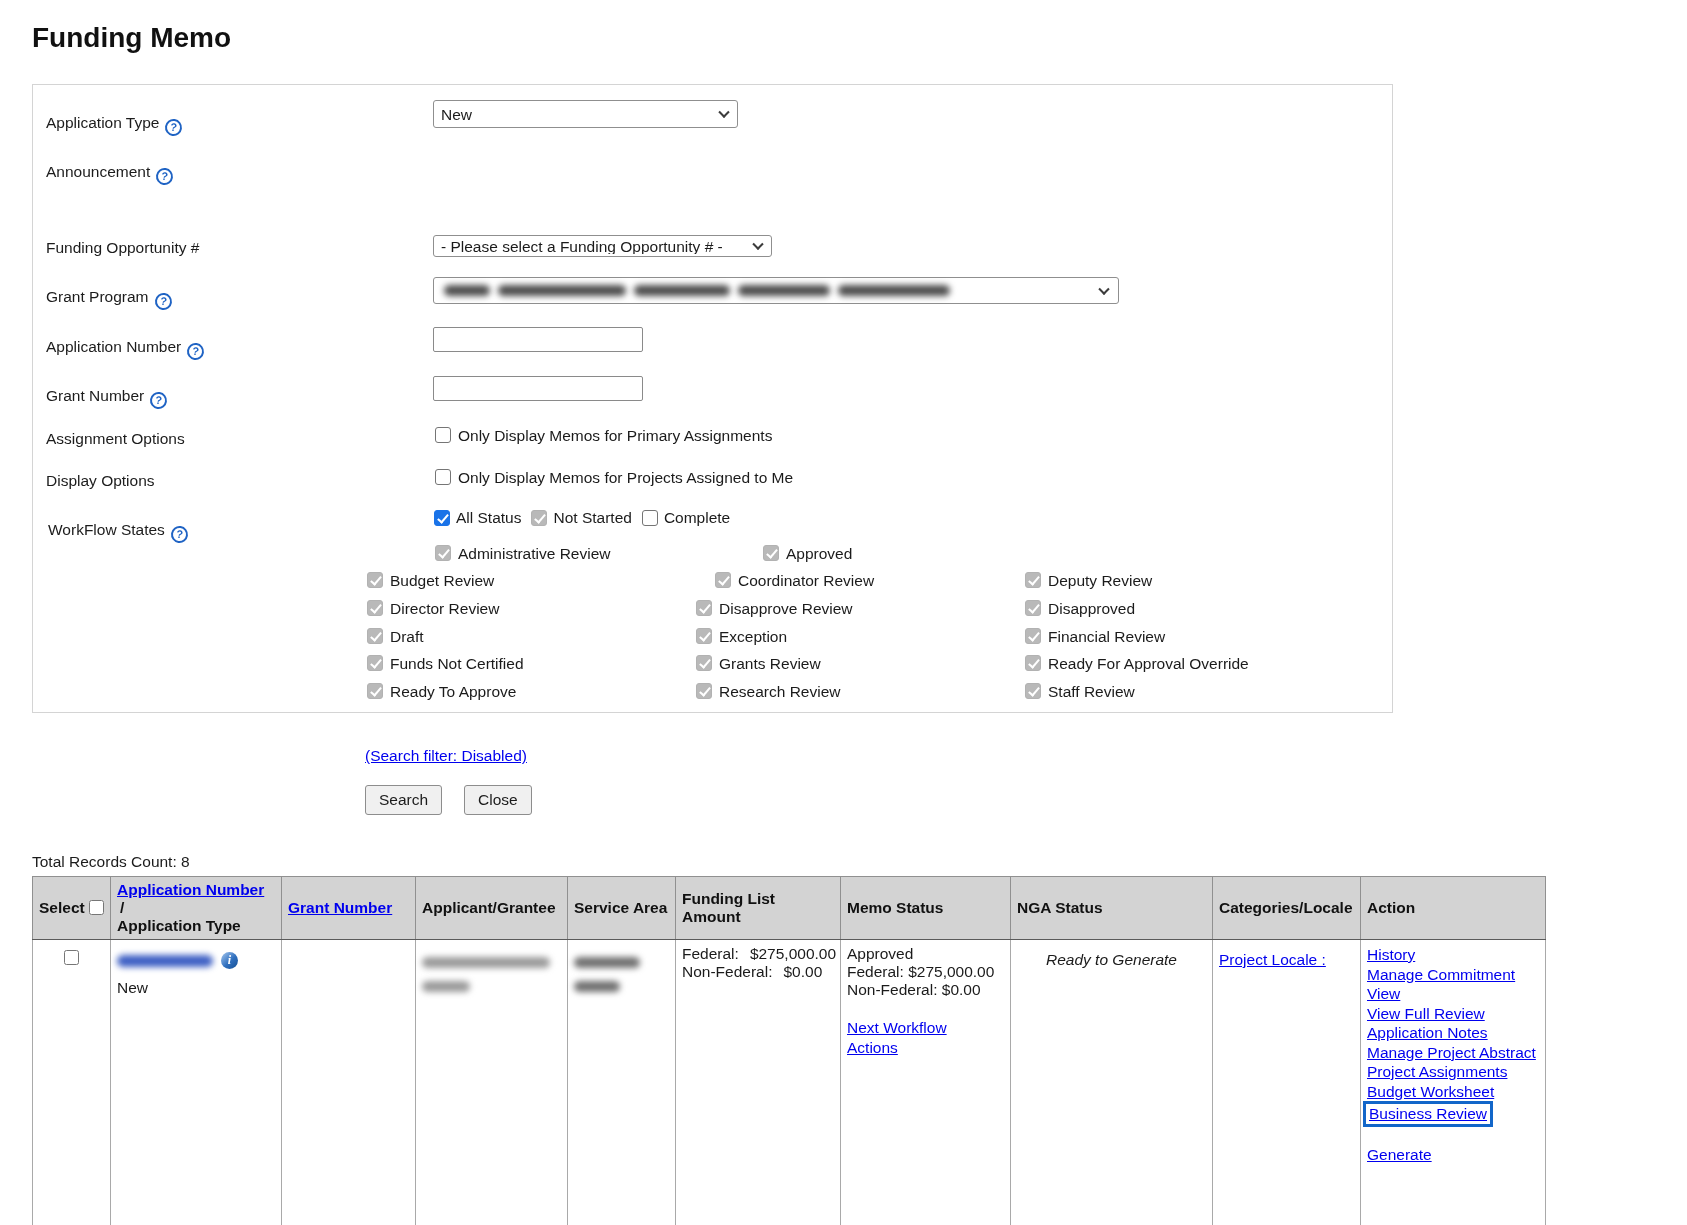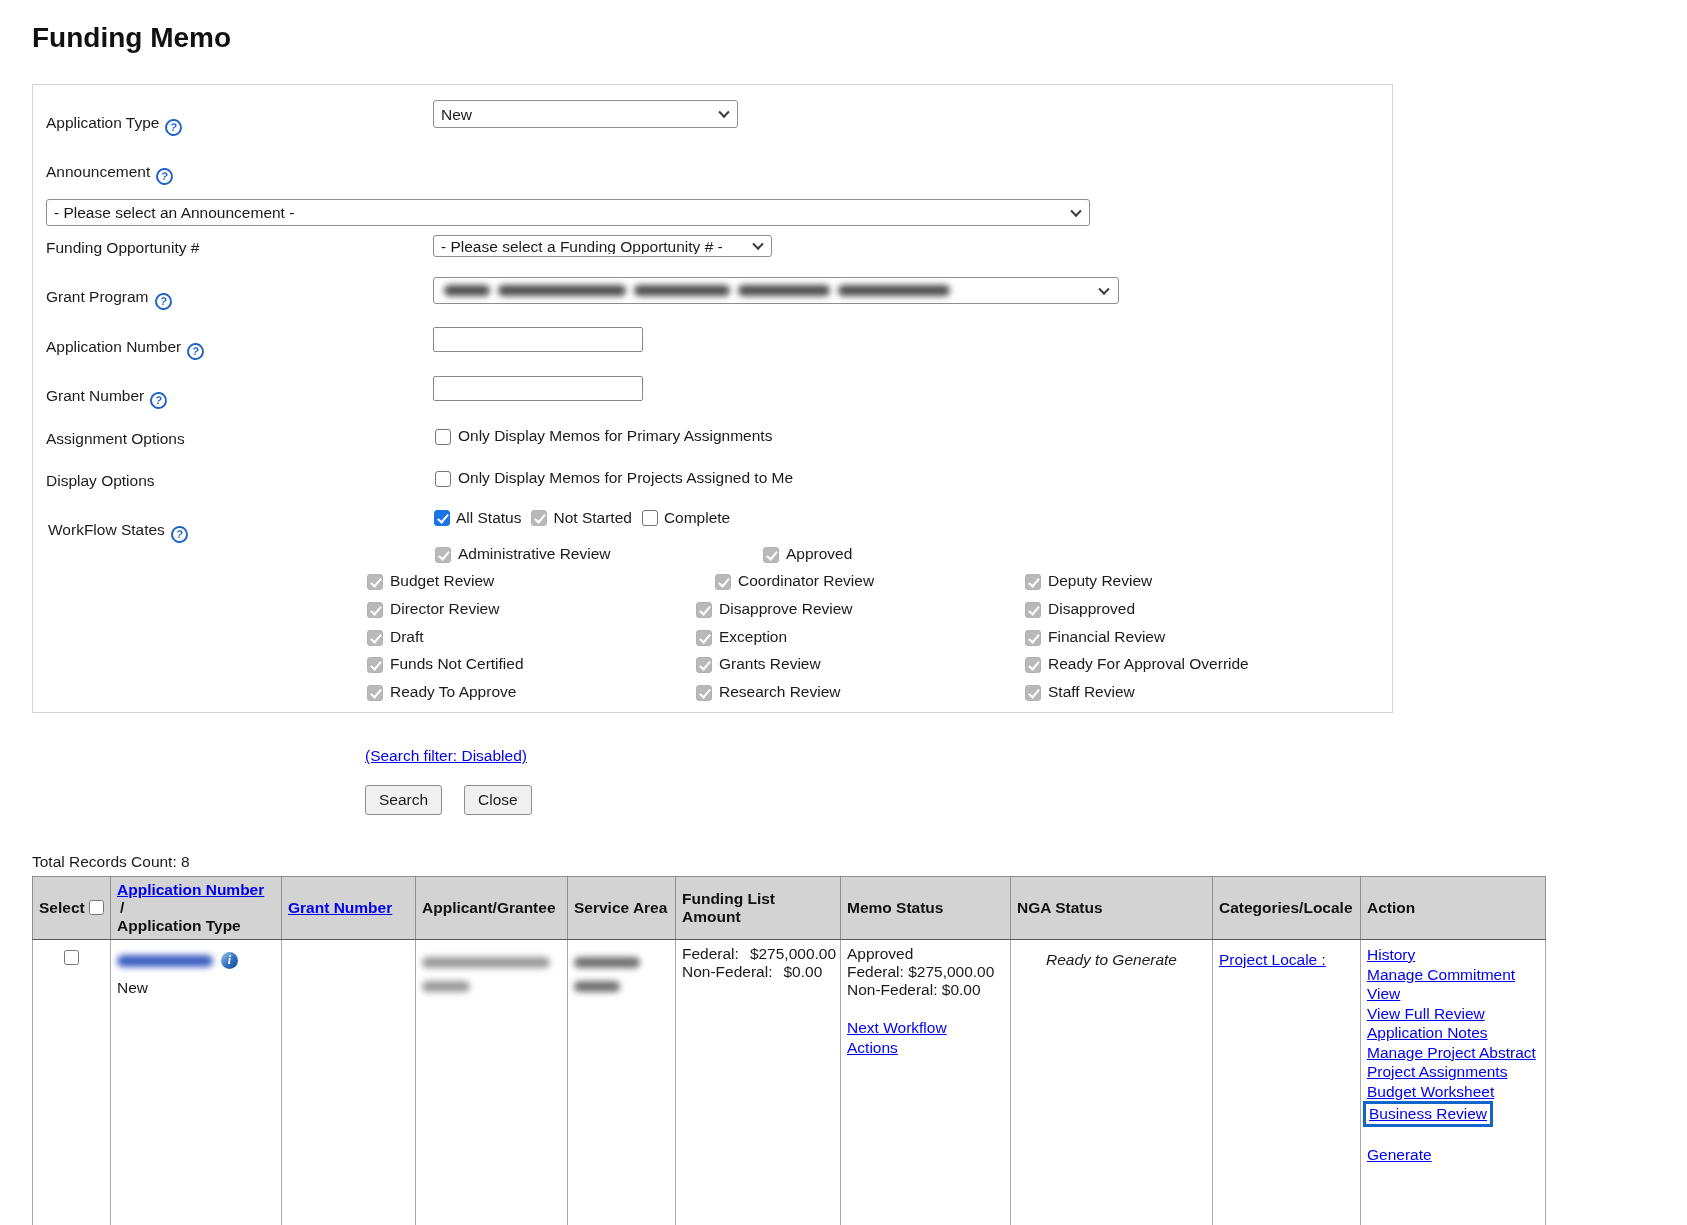--- a/index.html
+++ b/index.html
@@ -42,21 +42,21 @@
   .fakeselect {
     position: absolute; border: 1px solid #8f8f8f; border-radius: 3px; background: #fff;
     display: flex; align-items: center; padding: 0 26px 0 10px;
   }
   .txtin {
     position: absolute; border: 1px solid #8a8a8a; border-radius: 2px; background: #fff;
     font-family: "Liberation Sans", sans-serif; font-size: 15.5px; padding: 0 6px;
   }
 
   
-  .cbitem { position: absolute; display: flex; align-items: flex-end; gap: 7px; white-space: nowrap; }
+  .cbitem { position: absolute; display: flex; align-items: flex-start; gap: 7px; white-space: nowrap; }
   .cbrow  { position: absolute; display: flex; align-items: center; }
   .cbrow .pair { display: flex; align-items: center; gap: 6px; margin-right: 10px; white-space: nowrap; }
   .cb { width: 16px; height: 16px; border-radius: 3px; position: relative; display: inline-block; flex: 0 0 auto; }
   .cb.off { background: #fff; border: 1px solid #757575; }
   .cb.on  { background: #1a73e8; border: 1px solid #1a73e8; }
   .cb.dis { background: #b9b9b9; border: 1px solid #b2b2b2; }
   .cb.on::after, .cb.dis::after {
     content: ""; position: absolute; left: 5px; top: 1px; width: 4px; height: 9px;
     border-right: 2px solid #fff; border-bottom: 2px solid #fff; transform: rotate(40deg);
   }
@@ -118,24 +118,20 @@
 
   <div id="form-panel" class="abs">
 
     <div class="flabel" style="left:13px; top:29px;"><span>Application Type</span><span class="help">?</span></div>
     <span class="selwrap" style="left:400px; top:15px; width:305px; height:28px;">
       <select><option>New</option></select>
       <span class="chev"></span>
     </span>
 
     <div class="flabel" style="left:13px; top:78px;"><span>Announcement</span><span class="help">?</span></div>
-    <span class="selwrap" style="left:13px; top:114px; width:1044px; height:27px;">
-      <select><option>- Please select an Announcement -</option></select>
-      <span class="chev"></span>
-    </span>
 
     <div class="flabel" style="left:13px; top:154px;">Funding Opportunity #</div>
     <span class="selwrap" style="left:400px; top:150px; width:339px; height:22px;">
       <select><option>- Please select a Funding Opportunity # -</option></select>
       <span class="chev"></span>
     </span>
 
     <div class="flabel" style="left:13px; top:203px;"><span>Grant Program</span><span class="help">?</span></div>
     <div class="fakeselect" style="left:400px; top:192px; width:686px; height:27px;">
       <span class="bar dark" style="width:46px;"></span>

